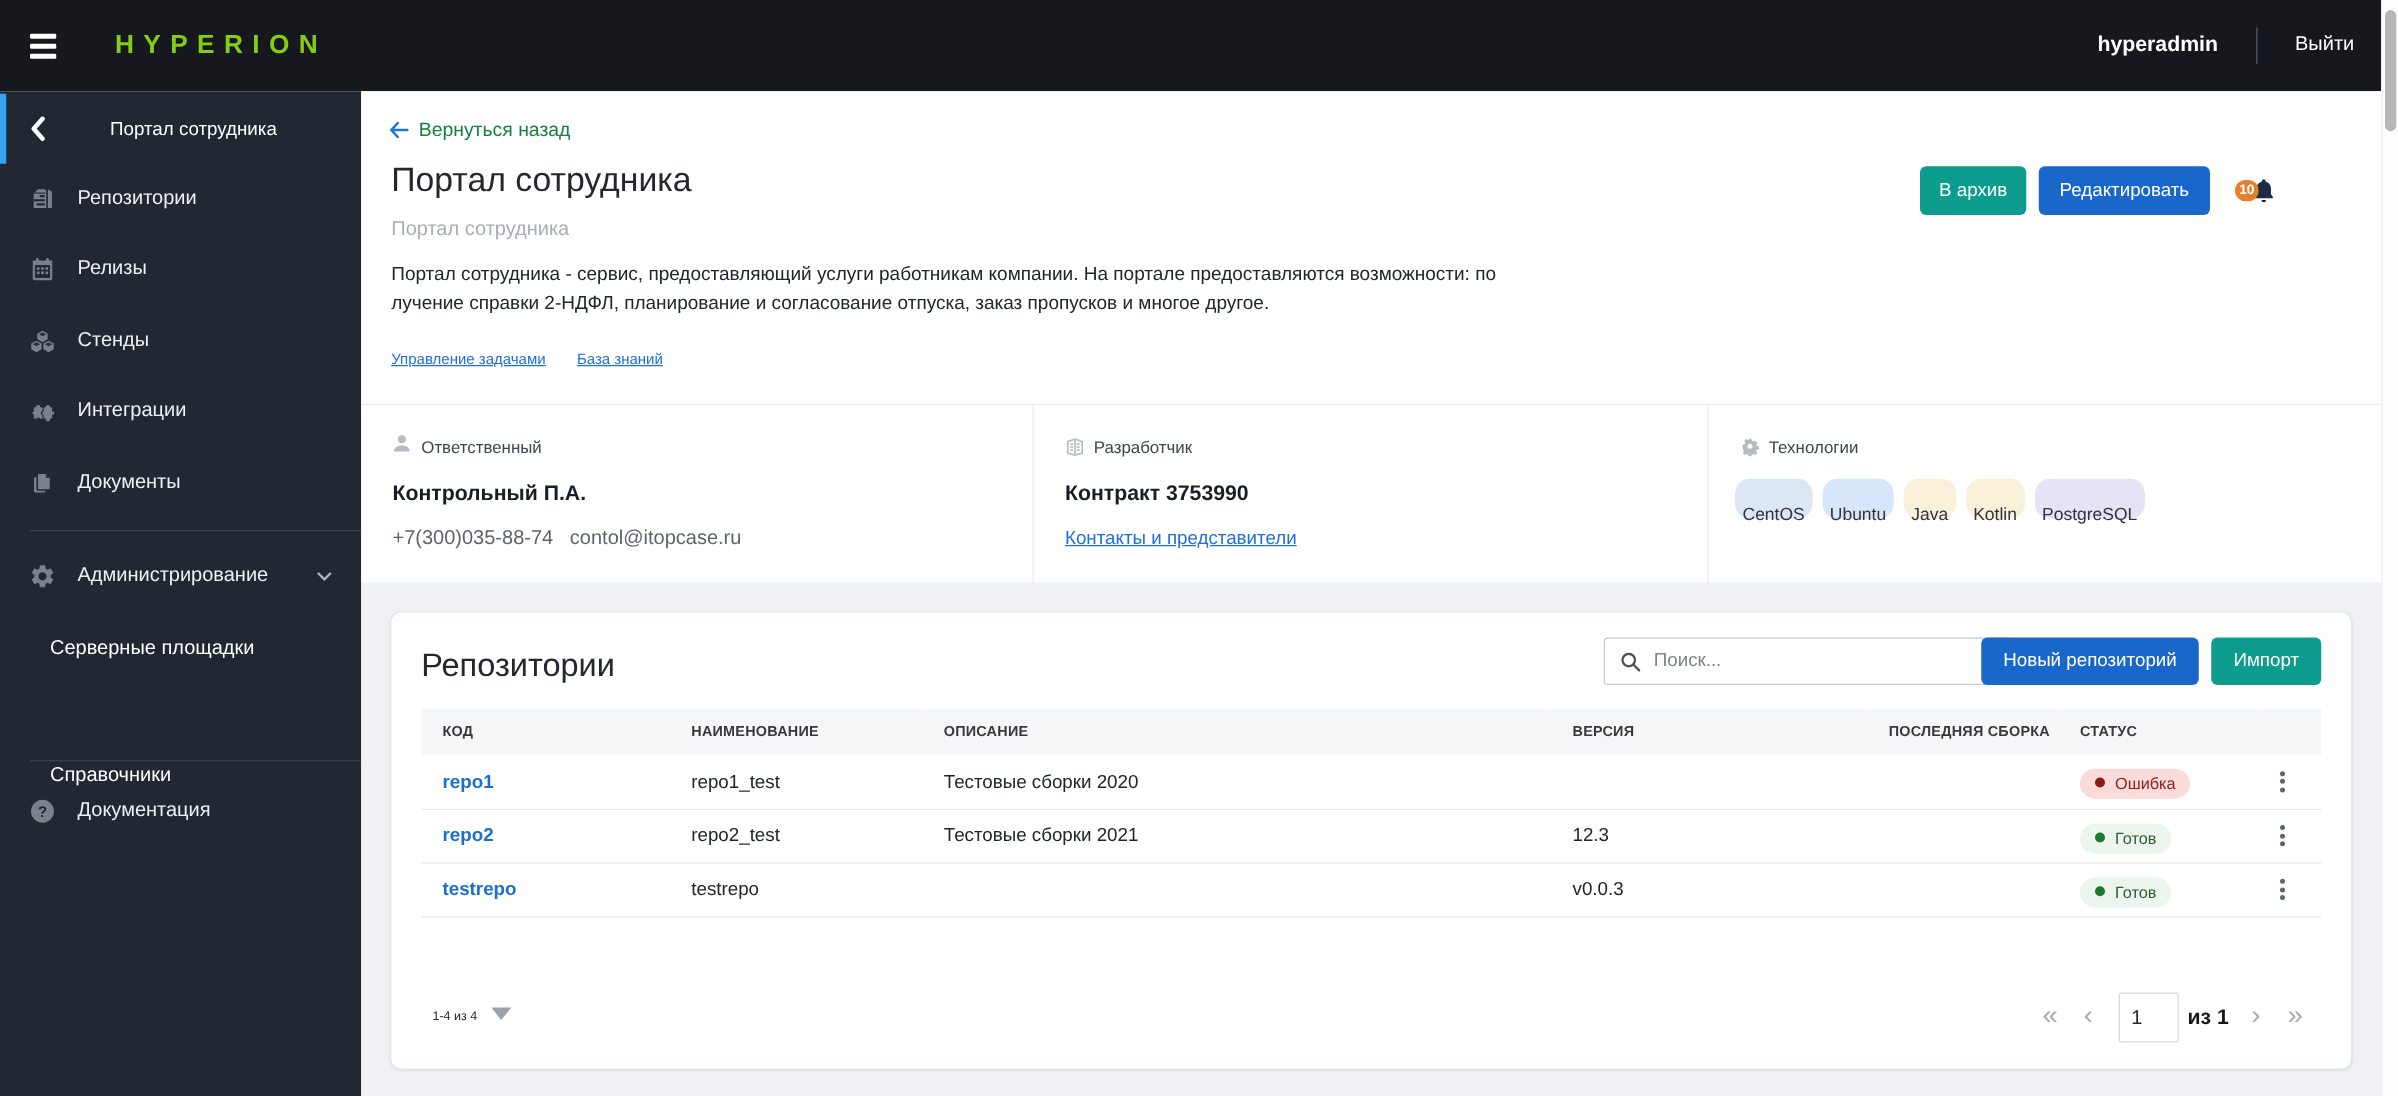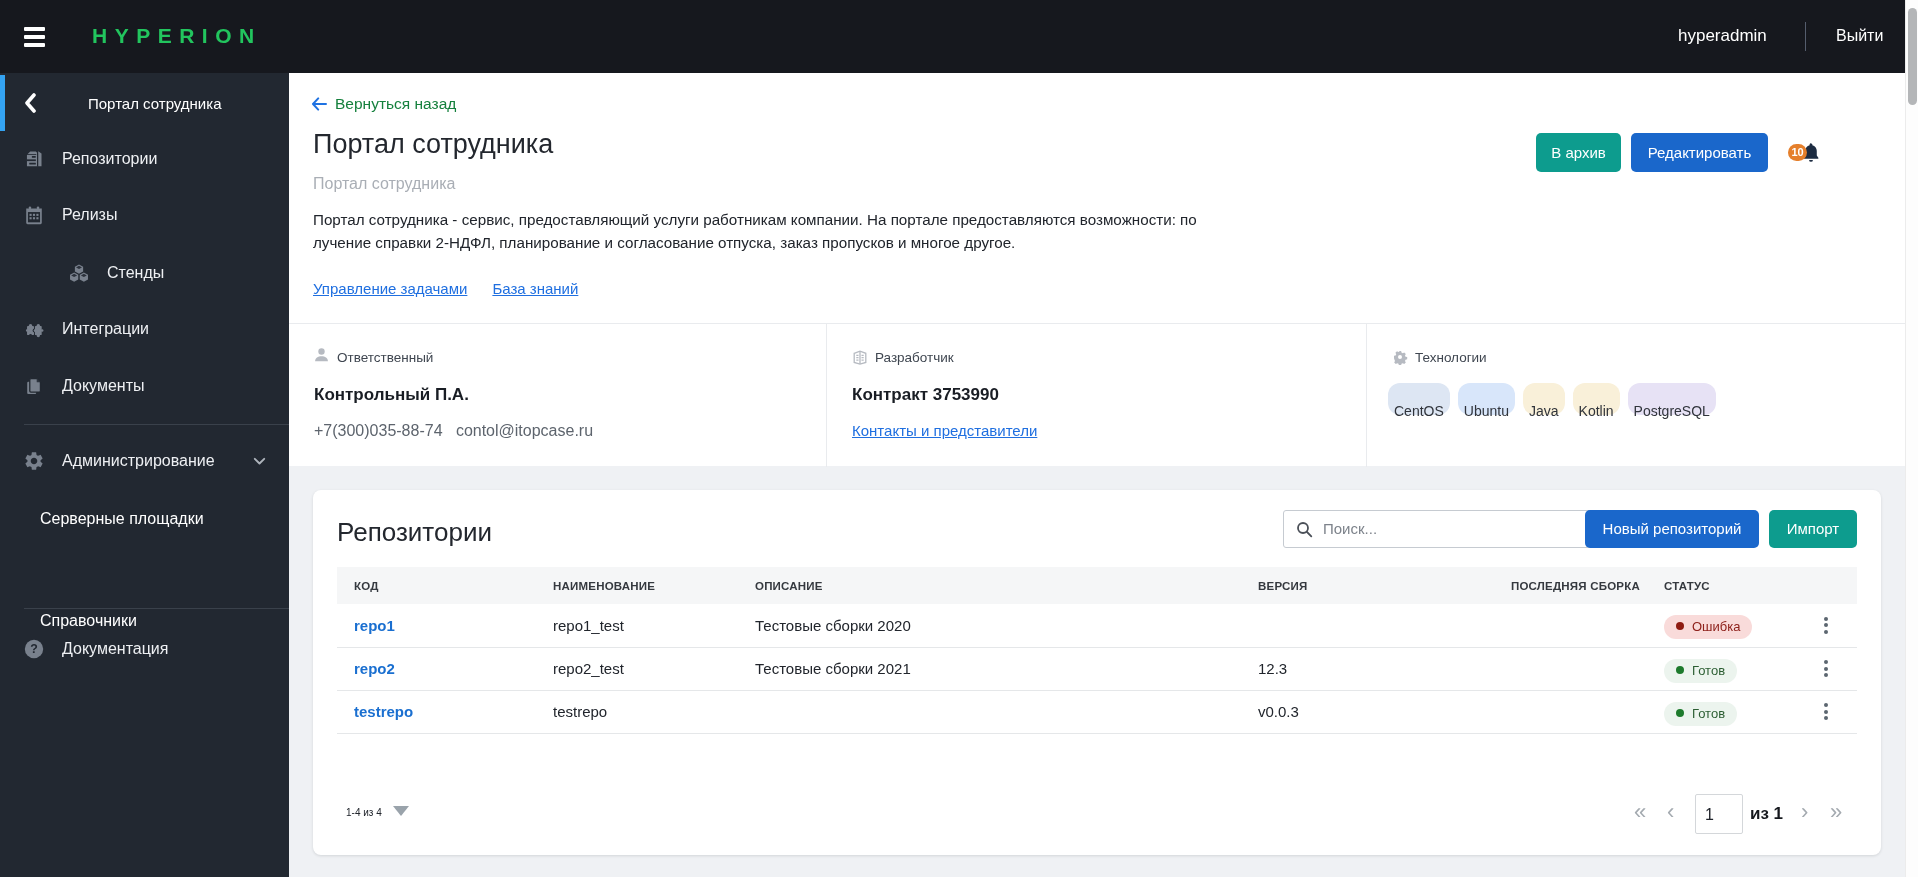--- a/index.html
+++ b/index.html
@@ -4,22 +4,22 @@
 <title>Портал сотрудника</title>
 <style>
 * { margin:0; padding:0; box-sizing:border-box; }
 html,body { width:1918px; height:877px; overflow:hidden; }
 body { font-family:"Liberation Sans", sans-serif; position:relative; background:#fff; color:#1f242c; }
 
 
 .topbar { position:absolute; left:0; top:0; width:1905px; height:73px; background:#16181e; }
 .burger { position:absolute; left:24px; top:27px; width:21px; height:20px; }
 .burger span { display:block; height:4px; background:#fff; border-radius:1px; margin-bottom:4px; }
-.logo { position:absolute; left:92px; top:24px; color:#22c55e; font-size:21px; font-weight:bold; letter-spacing:7.5px; }
-.hyperadmin { position:absolute; left:1678px; top:26px; color:#fff; font-size:17px; font-weight:normal; }
+.logo { position:absolute; left:92px; top:24px; color:#84cc16; font-size:21px; font-weight:bold; letter-spacing:7.5px; }
+.hyperadmin { position:absolute; left:1678px; top:26px; color:#fff; font-size:17px; font-weight:bold; }
 .tb-divider { position:absolute; left:1805px; top:22px; width:1px; height:29px; background:#555d6d; }
 .logout { position:absolute; left:1836px; top:27px; color:#fff; font-size:16px; }
 
 
 .sbar { position:absolute; left:1905px; top:0; width:13px; height:877px; background:#fdfdfd; border-left:1px solid #ececec; }
 .sbar .thumb { position:absolute; left:2px; top:8px; width:9px; height:97px; background:#b4b6b8; border-radius:5px; }
 
 
 .sidebar { position:absolute; left:0; top:73px; width:289px; height:804px; background:#222831; }
 .active-item { position:absolute; left:0; top:2px; width:289px; height:56px; }
@@ -34,21 +34,21 @@
 .chev-down { position:absolute; left:253px; top:50%; margin-top:-4px; }
 
 
 .content-white { position:absolute; left:289px; top:73px; width:1616px; height:393px; background:#fff; }
 .content-gray { position:absolute; left:289px; top:466px; width:1616px; height:411px; background:#eff1f4; }
 
 .backlink { position:absolute; left:311px; top:95px; color:#15803d; font-size:15.5px; }
 .page-title { position:absolute; left:313px; top:129px; font-size:27px; font-weight:500; color:#23272e; }
 .page-sub { position:absolute; left:313px; top:175px; font-size:16px; color:#a9aeb5; }
 .page-desc { position:absolute; left:313px; top:208px; font-size:15.2px; color:#21252c; line-height:23px; }
-.page-links { position:absolute; left:313px; top:280px; font-size:15px; }
+.page-links { position:absolute; left:313px; top:280px; font-size:12px; }
 .page-links a { color:#1f6fe0; text-decoration:underline; margin-right:25px; font-weight:500;}
 
 .info-section { position:absolute; left:289px; top:323px; width:1616px; height:143px; border-top:1px solid #e9ebee; }
 .info-col { position:absolute; top:0; height:143px; }
 .col1 { left:0; width:538px; border-right:1px solid #e9ebee; }
 .col2 { left:538px; width:540px; border-right:1px solid #e9ebee; }
 .col3 { left:1078px; width:538px; }
 .info-label { position:absolute; top:25px; font-size:13.5px; color:#3f4650; }
 .info-label .ic { position:absolute; left:0; top:0; }
 .info-label .lt { position:absolute; left:23px; top:1px; white-space:nowrap; }
@@ -154,21 +154,21 @@
           <rect x="7.1" y="10.7" width="2.3" height="2.3"></rect>
           <rect x="10.85" y="10.7" width="2.3" height="2.3"></rect>
           <rect x="14.6" y="10.7" width="2.3" height="2.3"></rect>
           <rect x="7.1" y="14.4" width="2.3" height="2.3"></rect>
           <rect x="10.85" y="14.4" width="2.3" height="2.3"></rect>
           <rect x="14.6" y="14.4" width="2.3" height="2.3"></rect>
         </g>
       </svg>
     <div class="mi-label">Релизы</div>
   </div>
-  <div class="menu-item" style="top:172px;margin-left:45px;">
+  <div class="menu-item" style="top:172px;">
     <svg class="mi-icon" viewBox="0 0 24 24">
         <g fill="#79818d">
           <path d="M12 2.8l4.5 2.5v5L12 12.8 7.5 10.3v-5z"></path>
           <path d="M6.7 11.5l4.5 2.5v5l-4.5 2.5-4.5-2.5v-5z"></path>
           <path d="M17.3 11.5l4.5 2.5v5l-4.5 2.5-4.5-2.5v-5z"></path>
         </g>
         <g fill="#2b313b">
           <path d="M12 4.1l3.2 1.8L12 7.7 8.8 5.9z"></path>
           <path d="M6.7 12.8l3.2 1.8-3.2 1.8-3.2-1.8z"></path>
           <path d="M17.3 12.8l3.2 1.8-3.2 1.8-3.2-1.8z"></path>

